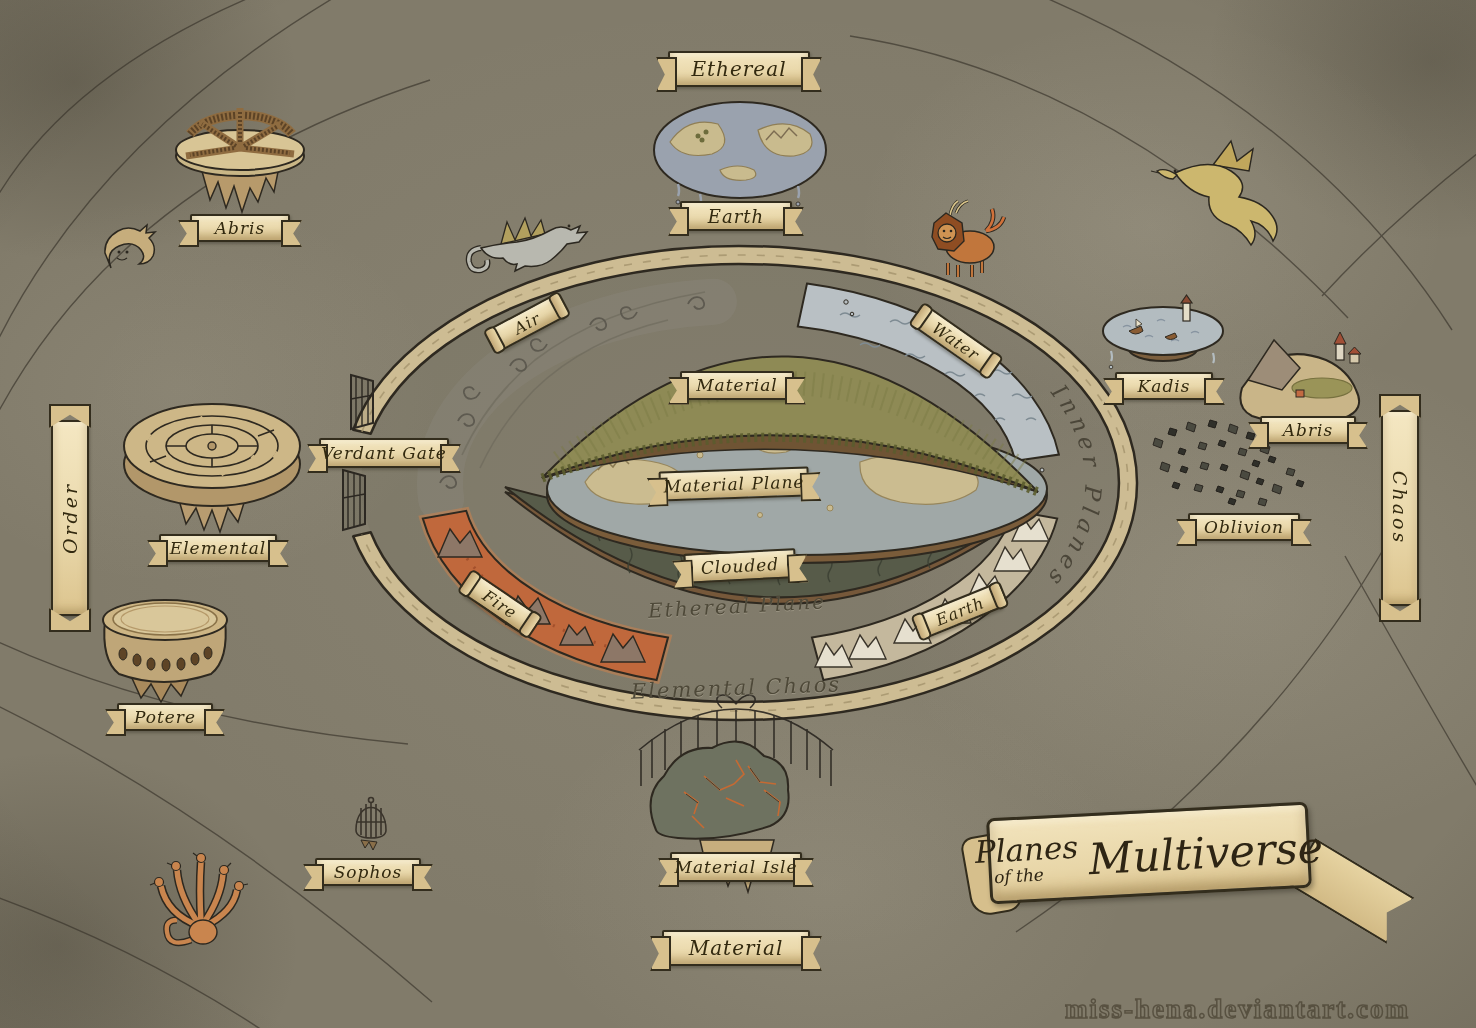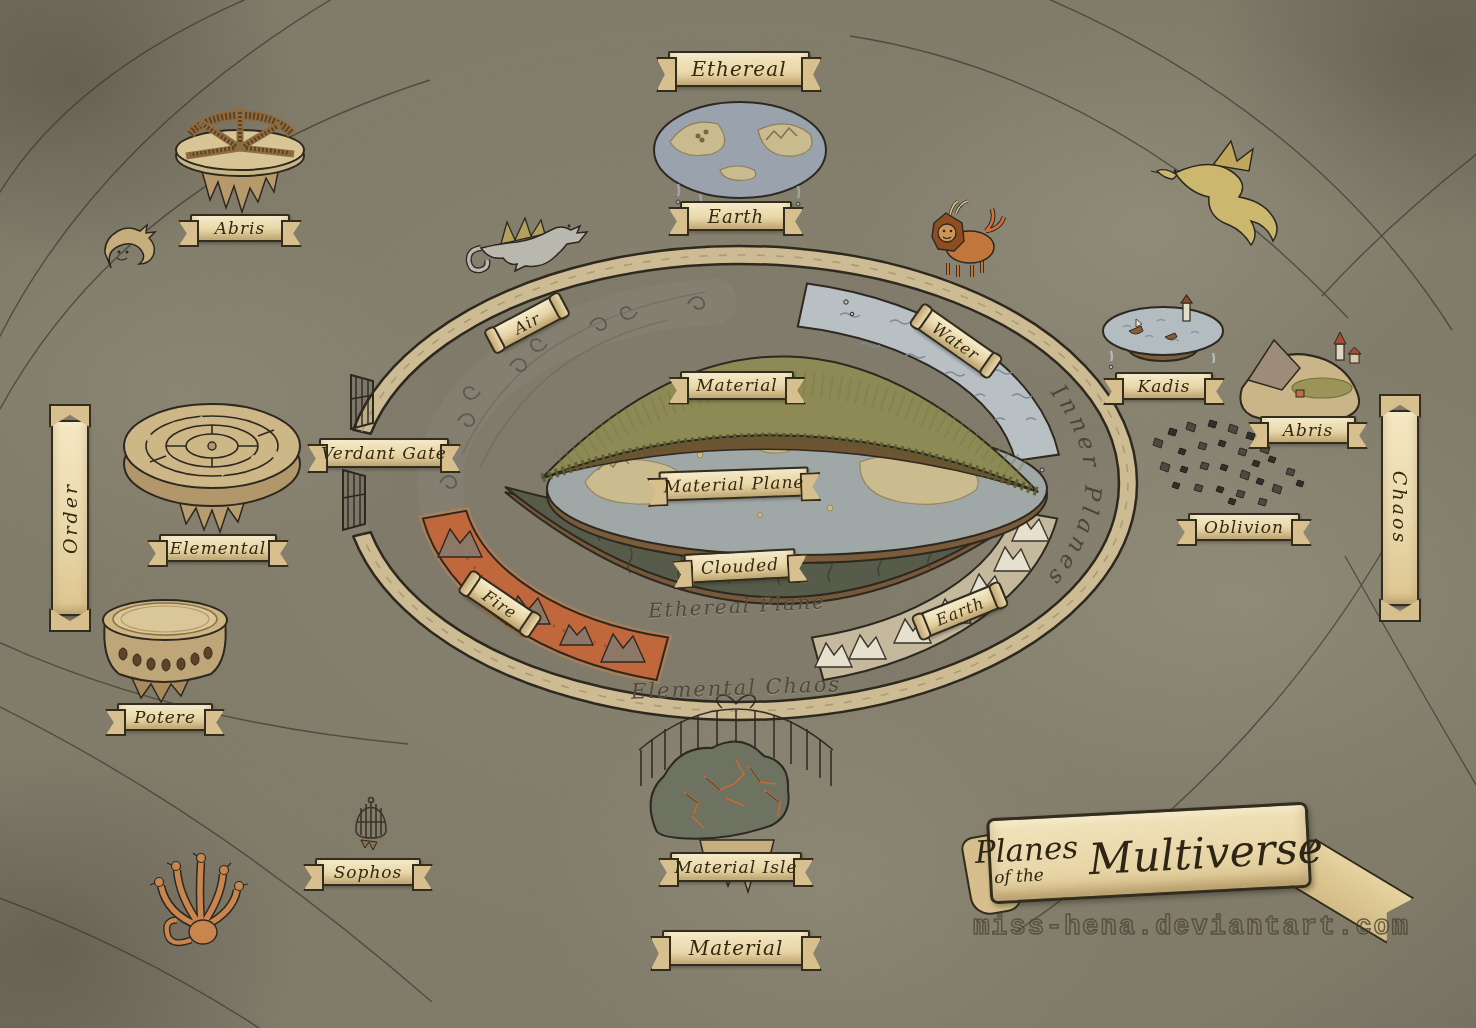--- a/index.html
+++ b/index.html
@@ -57,22 +57,22 @@
     box-sizing:border-box;transform:rotate(-3deg);
     background:linear-gradient(178deg,#f2e4bd 0%,#e8d6a8 60%,#d9c18b 100%);
     border:3px solid #332d1d;border-radius:8px;
     box-shadow:inset 0 -8px 12px rgba(122,94,47,.38), inset 0 4px 6px rgba(255,250,230,.5), 2px 3px 5px rgba(30,26,16,.35);
     display:flex;align-items:center;justify-content:center;color:#2e2514;font-style:italic;}
   .t-left{display:flex;flex-direction:column;line-height:1;}
   .t1{font-size:31px;}
   .t2{font-size:17px;padding-left:18px;margin-top:2px;}
   .t3{font-size:43px;margin-left:10px;transform:translateY(3px);}
 
-  .watermark{position:absolute;right:66px;top:912px;z-index:50;
-    font-family:Liberation Mono, monospace;font-weight:bold;font-size:27px;letter-spacing:2px;
+  .watermark{position:absolute;right:66px;top:994px;z-index:50;
+    font-family:Liberation Serif, serif;font-weight:bold;font-size:27px;letter-spacing:2px;
     color:transparent;-webkit-text-stroke:1.5px #4e4737;opacity:.8;}
 </style>
 </head>
 <body>
 
 <div id="stage">
 
 <svg class="scene" width="1476" height="1028" viewBox="0 0 1476 1028">
 
   <g fill="none" stroke="#38332a" stroke-width="1.4" opacity="0.65">

